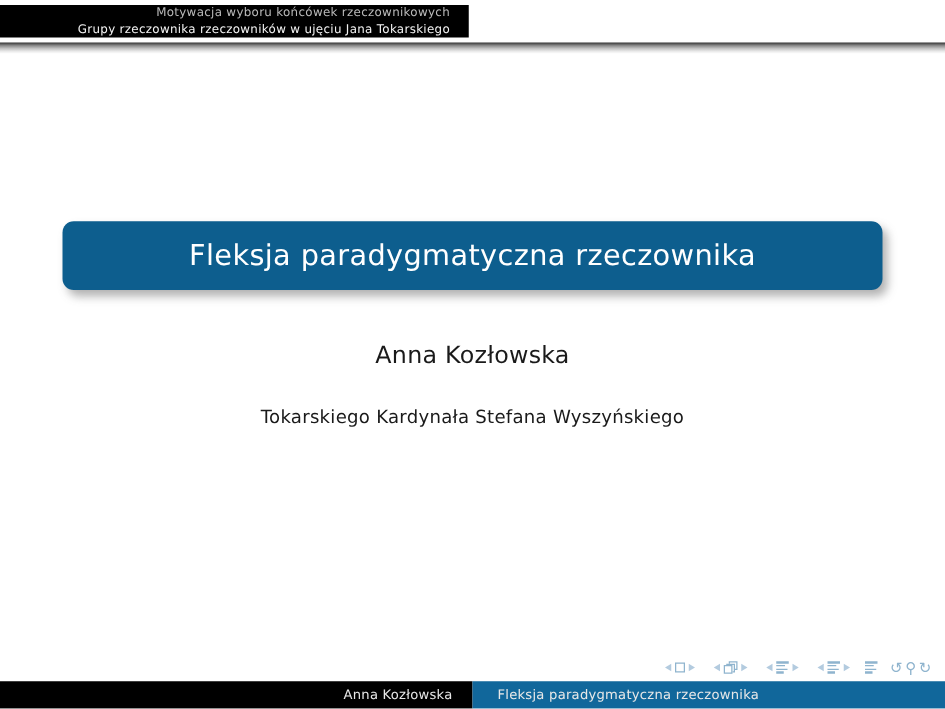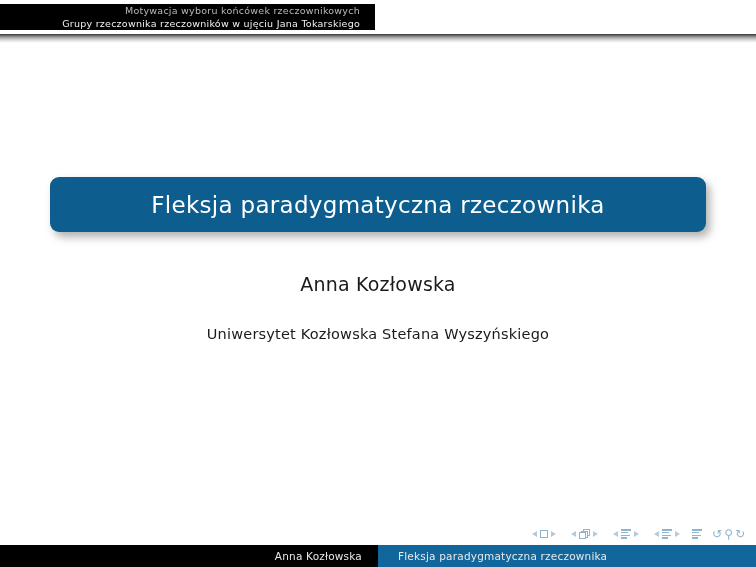--- a/index.html
+++ b/index.html
@@ -252,21 +252,21 @@
   <div id="head-shade"></div>
 
   <div id="titlebox-wrap">
     <div id="titlebox-shadow"></div>
     <div id="titlebox">
       <div id="title-text">Fleksja paradygmatyczna rzeczownika</div>
     </div>
   </div>
 
   <div id="author">Anna Kozłowska</div>
-  <div id="institute">Uniwersytet Kozłowska Stefana Wyszyńskiego</div>
+  <div id="institute">Tokarskiego Kardynała Stefana Wyszyńskiego</div>
 
   <div id="navsym">
 
     <div class="nav-group">
       <span class="nav-arrow left"></span>
       <span class="ico-slide"></span>
       <span class="nav-arrow right"></span>
     </div>
 
     <div class="nav-group">

